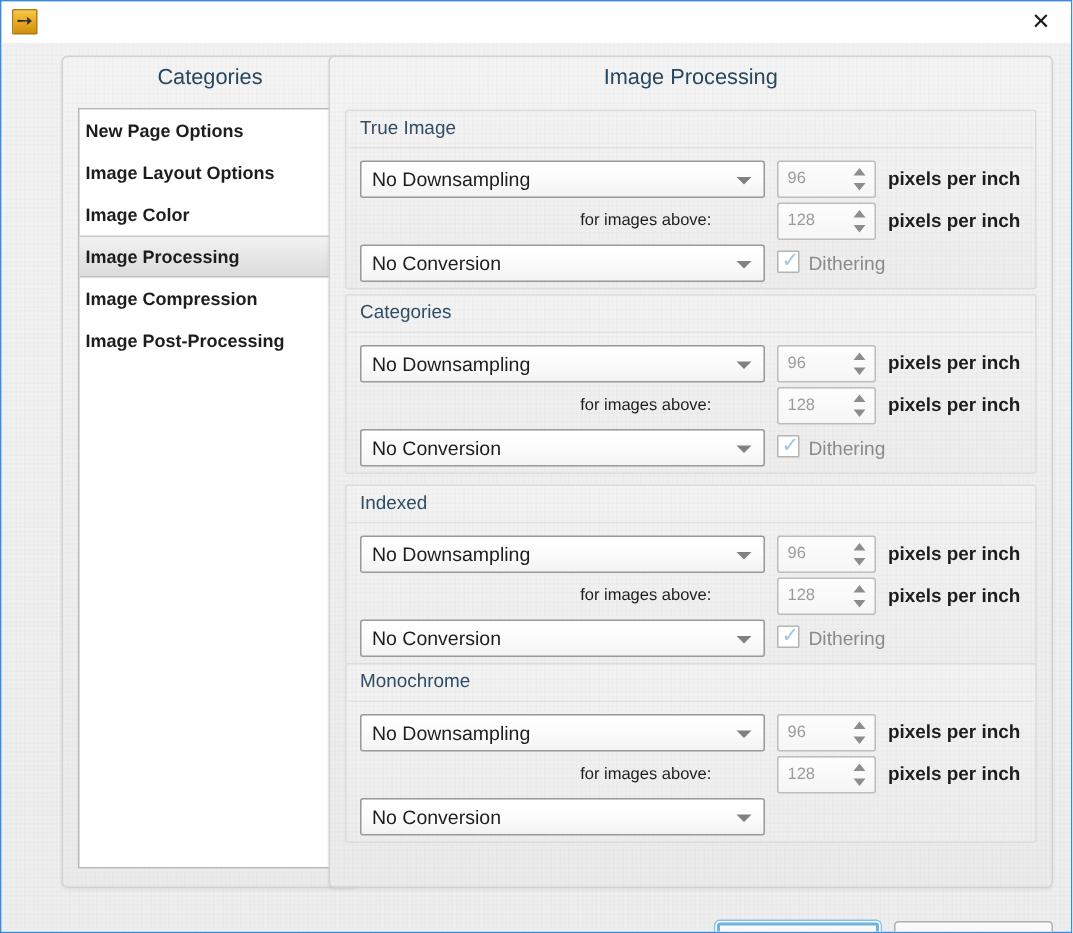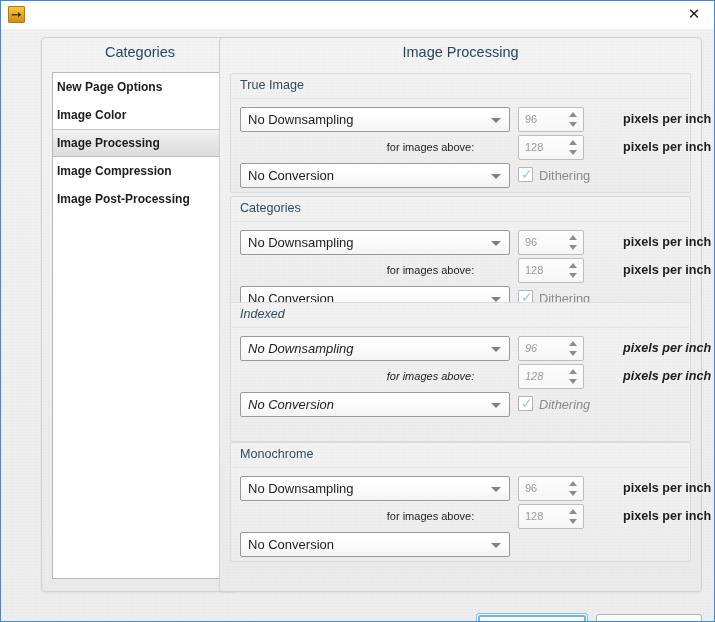--- a/index.html
+++ b/index.html
@@ -226,21 +226,20 @@
   .spin .sp-up { top: 0px;  border-bottom: 5px solid #8d8d8d; }
   .spin .sp-dn { top: 10px; border-top: 5px solid #8d8d8d; }
 
   .unit-label {
     position: absolute;
     font-size: 12.6px;
     color: #1d1d1d;
     font-weight: bold;
     line-height: 25px;
     white-space: nowrap;
-    margin-left: 31px;
   }
   .above-label {
     position: absolute;
     font-size: 11px;
     color: #1d1d1d;
     line-height: 25px;
     white-space: nowrap;
     text-align: center;
   }
 
@@ -313,20 +312,21 @@
       <span class="x">✕</span>
     </div>
   </div>
 
   <div class="body-area">
 
     <div class="panel panel-categories">
       <div class="panel-header">Categories</div>
       <div class="cat-list">
         <div class="cat-item">New Page Options</div>
+        <div class="cat-item">Image Layout Options</div>
         <div class="cat-item">Image Color</div>
         <div class="cat-item selected">Image Processing</div>
         <div class="cat-item">Image Compression</div>
         <div class="cat-item">Image Post-Processing</div>
       </div>
     </div>
 
     <div class="panel panel-main">
       <div class="panel-header">Image Processing</div>
 
@@ -401,21 +401,21 @@
           <span class="combo-arrow"></span>
         </div>
         <div class="checkrow" style="left:287px; top:89px;">
           <span class="checkbox">
               <span class="tick">✓</span>
             </span>
           <span class="check-label">Dithering</span>
         </div>
       </div>
 
-      <div class="group" style="top:264px; height:140px;font-style:italic;">
+      <div class="group" style="top:285px; height:140px;">
         <div class="group-title">Indexed</div>
         <div class="group-sep"></div>
 
         <div class="combo" style="left:9px; top:33px; width:270px;">
           <span class="combo-text">No Downsampling</span>
           <span class="combo-arrow"></span>
         </div>
         <div class="spin" style="left:287px; top:33px;">
           <span class="spin-value">96</span>
           <span class="spin-btns">

